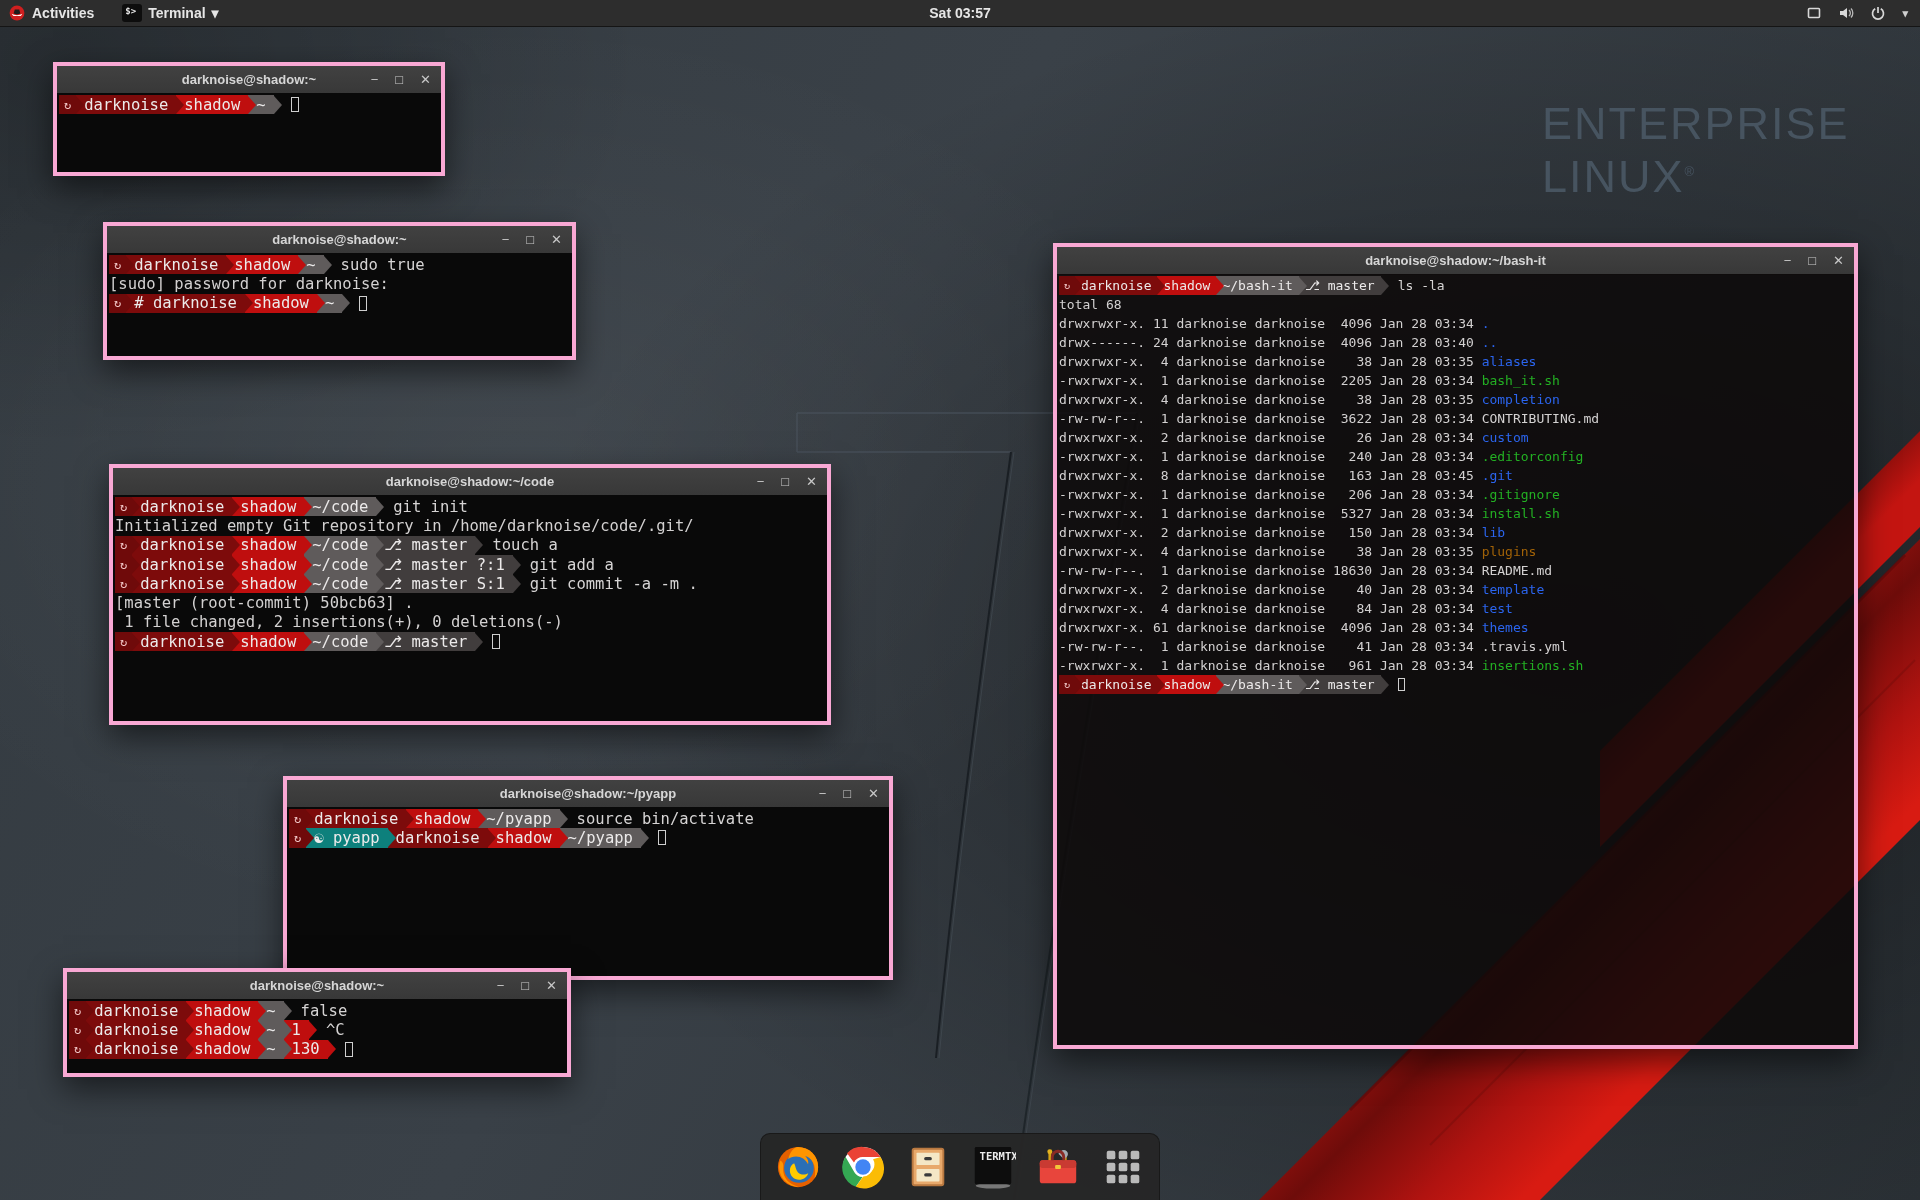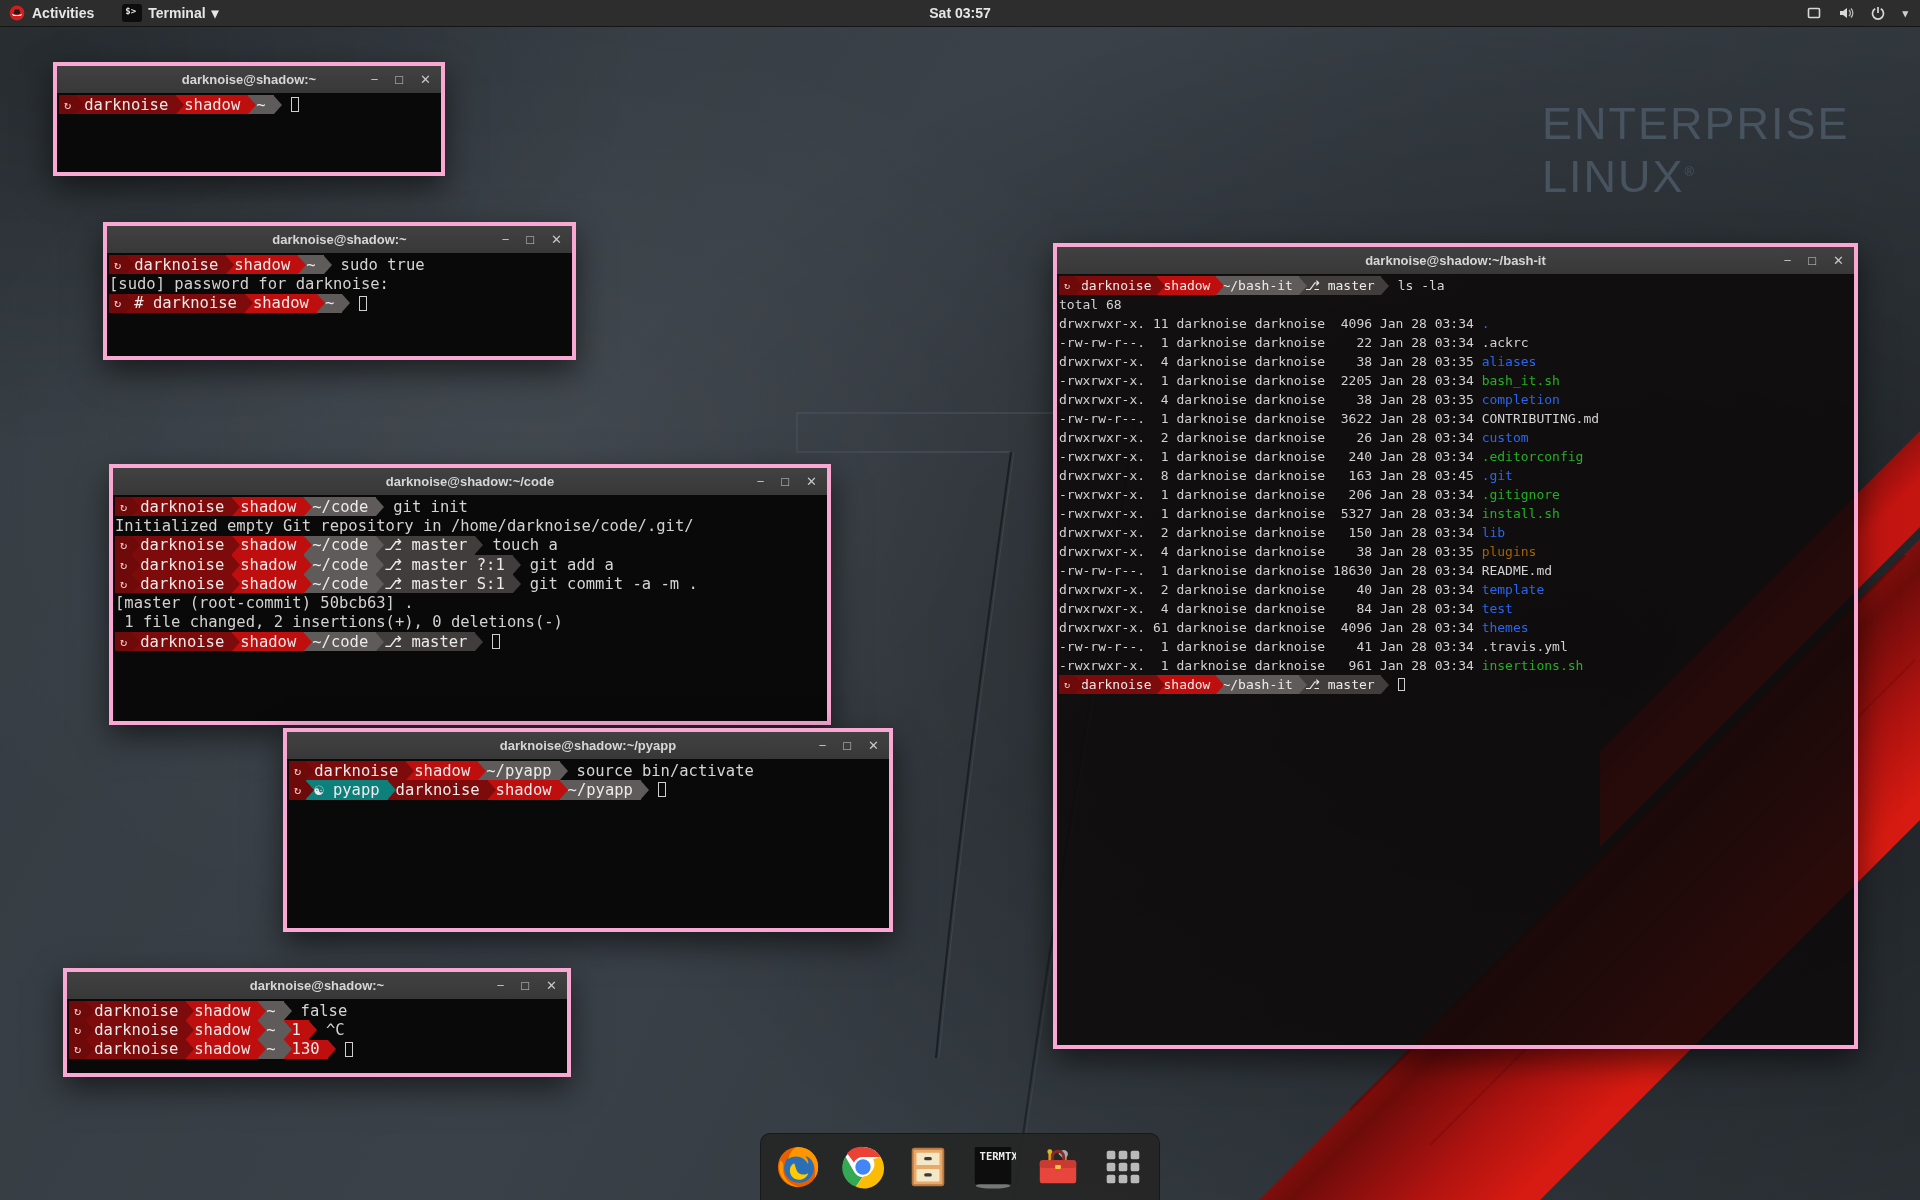--- a/index.html
+++ b/index.html
@@ -45,21 +45,21 @@
   .arr{width:0;height:0;border-top:9.65px solid transparent;border-bottom:9.65px solid transparent;border-right:0;position:relative}
   .t-small .arr{border-top-width:9.5px;border-bottom-width:9.5px}
   .cmd{margin-left:9px;color:#d6d4d4;position:relative}
   .out{color:#d3d1d1;position:relative}
   .cursor{margin-left:9px;width:8px;height:15px;border:1.5px solid #cfcfcf;box-sizing:border-box;position:relative}
   .t-small .cursor{width:7px;height:13px;border-width:1.2px}
   
   .w1{left:53px;top:62px;width:384px;height:106px}
   .w2{left:103px;top:222px;width:465px;height:130px}
   .w3{left:109px;top:464px;width:714px;height:253px}
-  .w4{left:283px;top:728px;width:602px;height:196px}
+  .w4{left:283px;top:776px;width:602px;height:196px}
   .w5{left:63px;top:968px;width:500px;height:101px}
   .w6{left:1053px;top:243px;width:797px;height:798px}
   
   .dock{position:absolute;left:50%;bottom:0;transform:translateX(-50%);width:398px;height:66px;
     background:rgba(38,38,38,0.97);border:1px solid #191919;border-bottom:none;border-radius:10px 10px 0 0;
     display:flex;align-items:center;justify-content:center;gap:19px;z-index:80}
   .dockicon{width:46px;height:46px;display:flex;align-items:center;justify-content:center}
   .dockicon svg{width:46px;height:46px}
 </style>
 </head>
@@ -220,21 +220,21 @@
     <span class="winbtns">
         <span>−</span>
         <span>□</span>
         <span>✕</span>
       </span>
   </div>
   <div class="tbody">
       <div class="line"><span class="pseg k-icon" style="background: rgb(111, 10, 10); z-index: 80;">↻</span><span class="arr" style="border-left: 8px solid rgb(111, 10, 10); z-index: 79;"></span><span class="pseg k-user" style="background: rgb(125, 11, 11); z-index: 78; margin-left: -8px;">darknoise</span><span class="arr" style="border-left: 8px solid rgb(125, 11, 11); z-index: 77;"></span><span class="pseg k-host" style="background: rgb(191, 14, 14); z-index: 76; margin-left: -8px;">shadow</span><span class="arr" style="border-left: 8px solid rgb(191, 14, 14); z-index: 75;"></span><span class="pseg k-path" style="background: rgb(95, 91, 91); z-index: 74; margin-left: -8px;">~/bash-it</span><span class="arr" style="border-left: 8px solid rgb(95, 91, 91); z-index: 73;"></span><span class="pseg k-git" style="background: rgb(65, 61, 61); z-index: 72; margin-left: -8px;">⎇ master</span><span class="arr" style="border-left: 8px solid rgb(65, 61, 61); z-index: 71; margin-left: 0px;"></span><span class="cmd">ls -la</span></div>
       <div class="line"><span class="out">total 68</span></div>
       <div class="line"><span class="out">drwxrwxr-x. 11 darknoise darknoise  4096 Jan 28 03:34 </span><span style="color: rgb(43, 101, 239);">.</span></div>
-      <div class="line"><span class="out">-rw-rw-r--.  1 darknoise darknoise    22 Jan 28 03:34 </span><span class="out">.ackrc</span></div>
+      <div class="line"><span class="out">drwx------. 24 darknoise darknoise  4096 Jan 28 03:40 </span><span style="color: rgb(43, 101, 239);">..</span></div>
       <div class="line"><span class="out">drwxrwxr-x.  4 darknoise darknoise    38 Jan 28 03:35 </span><span style="color: rgb(43, 101, 239);">aliases</span></div>
       <div class="line"><span class="out">-rwxrwxr-x.  1 darknoise darknoise  2205 Jan 28 03:34 </span><span style="color: rgb(35, 176, 35);">bash_it.sh</span></div>
       <div class="line"><span class="out">drwxrwxr-x.  4 darknoise darknoise    38 Jan 28 03:35 </span><span style="color: rgb(43, 101, 239);">completion</span></div>
       <div class="line"><span class="out">-rw-rw-r--.  1 darknoise darknoise  3622 Jan 28 03:34 </span><span class="out">CONTRIBUTING.md</span></div>
       <div class="line"><span class="out">drwxrwxr-x.  2 darknoise darknoise    26 Jan 28 03:34 </span><span style="color: rgb(43, 101, 239);">custom</span></div>
       <div class="line"><span class="out">-rwxrwxr-x.  1 darknoise darknoise   240 Jan 28 03:34 </span><span style="color: rgb(35, 176, 35);">.editorconfig</span></div>
       <div class="line"><span class="out">drwxrwxr-x.  8 darknoise darknoise   163 Jan 28 03:45 </span><span style="color: rgb(43, 101, 239);">.git</span></div>
       <div class="line"><span class="out">-rwxrwxr-x.  1 darknoise darknoise   206 Jan 28 03:34 </span><span style="color: rgb(35, 176, 35);">.gitignore</span></div>
       <div class="line"><span class="out">-rwxrwxr-x.  1 darknoise darknoise  5327 Jan 28 03:34 </span><span style="color: rgb(35, 176, 35);">install.sh</span></div>
       <div class="line"><span class="out">drwxrwxr-x.  2 darknoise darknoise   150 Jan 28 03:34 </span><span style="color: rgb(43, 101, 239);">lib</span></div>

